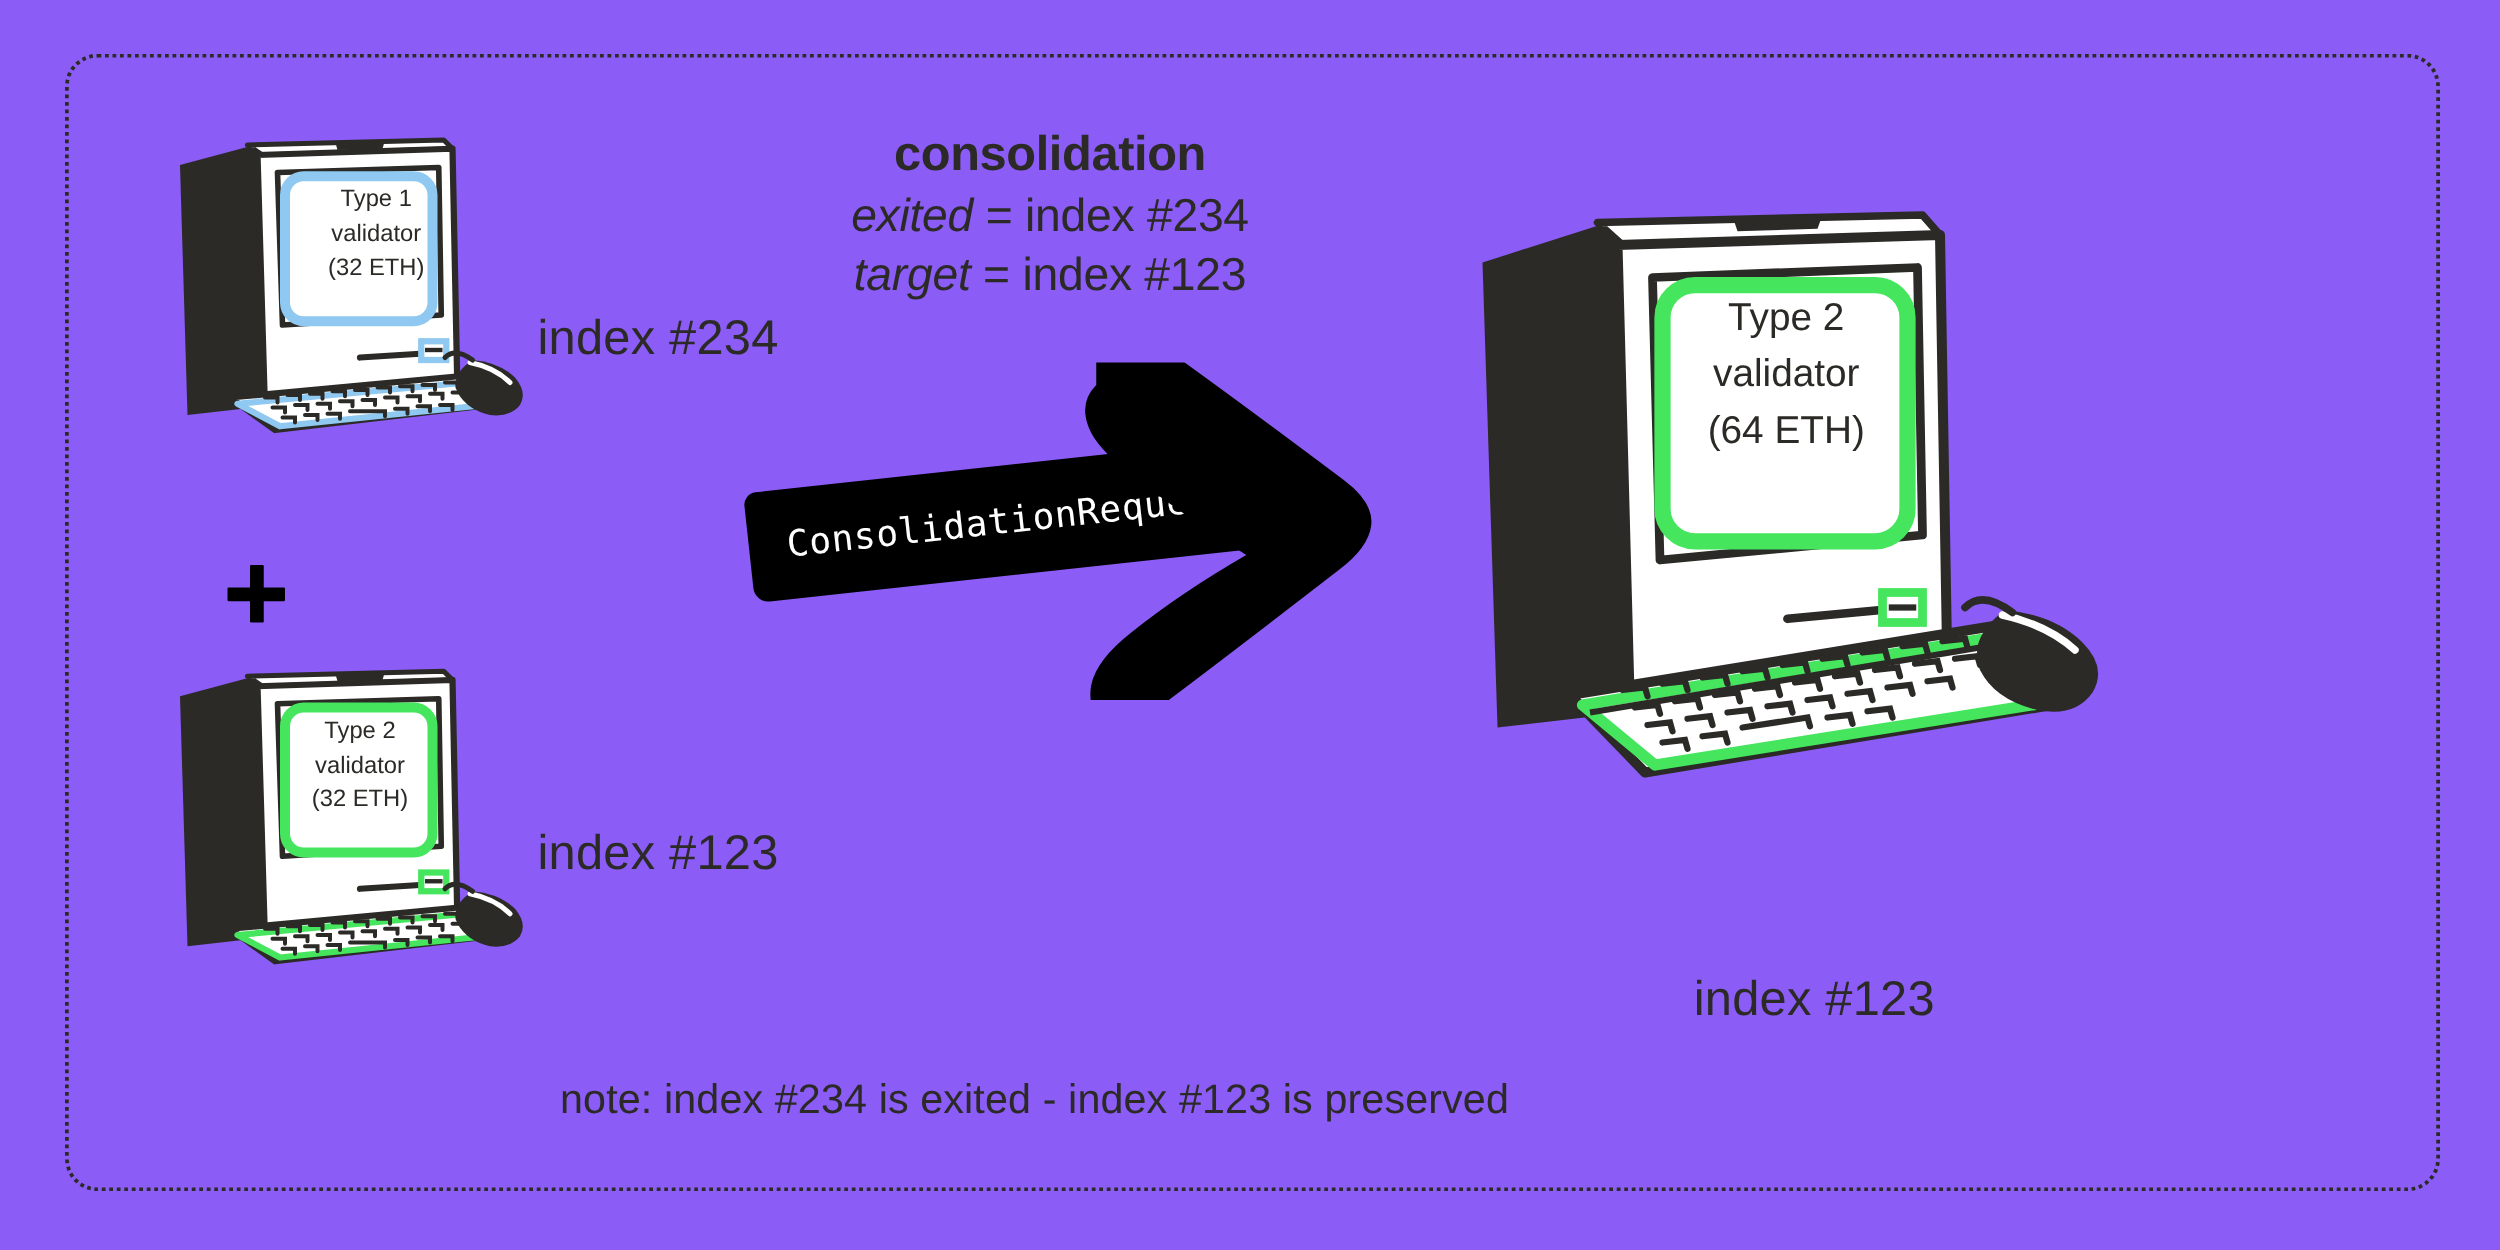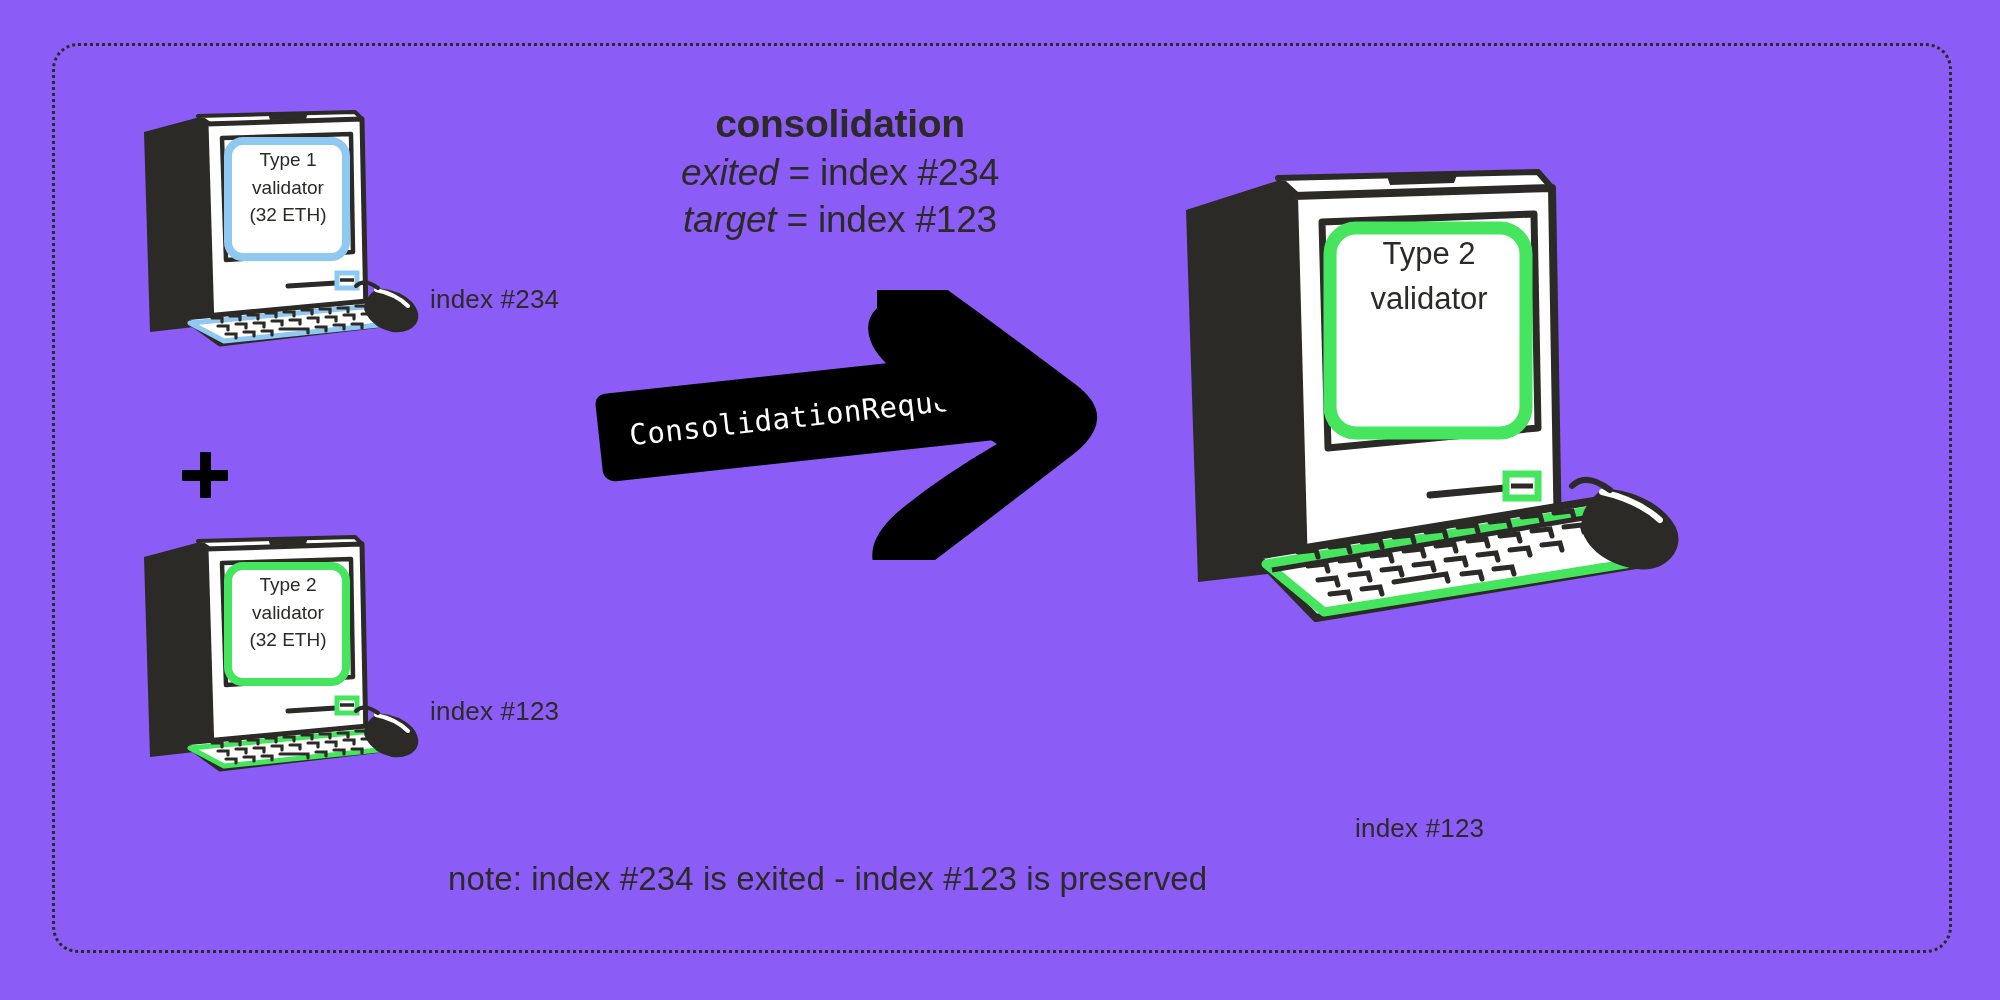--- a/index.html
+++ b/index.html
@@ -23,21 +23,21 @@
     border: 3.5px dotted #2b2a26;
     border-radius: 26px;
   }
   
   .txt {
     position: absolute;
     color: #2b2a26;
     white-space: nowrap;
     line-height: 1.18;
   }
-  .idx-label { font-size: 26px; letter-spacing: .2px; margin-top: 36px; }
+  .idx-label { font-size: 39px; letter-spacing: .2px; }
   .note-label { font-size: 33px; letter-spacing: .1px; }
 
   
   #center-text {
     position: absolute;
     left: 630px; top: 100px;
     width: 420px;
     text-align: center;
     color: #2b2a26;
   }
@@ -172,21 +172,21 @@
             <path d="M194 215 l10 0 l0 4"></path>
           <path d="M212 214 l10 0 l0 4"></path>
         </g>
       </g>
       <g>
         <path d="M238 178 q22 2 34 14 q10 12 4 22 q-8 10 -24 8 q-18 -4 -26 -18 q-6 -14 12 -26 Z" fill="#2b2a26"></path>
         <path d="M236 180 q20 4 32 16" stroke="#fff" stroke-width="4" fill="none" stroke-linecap="round"></path>
         <path d="M216 176 q8 -8 22 2" stroke="#2b2a26" stroke-width="4" fill="none" stroke-linecap="round"></path>
       </g>
     </svg>
-    <div class="screen-text" style="left:87px; top:36px; width:122px; font-size:19px;">
+    <div class="screen-text" style="left:100px; top:36px; width:122px; font-size:19px;">
       <div>Type 1</div>
       <div>validator</div>
       <div>(32 ETH)</div>
     </div>
   </div>
   <div class="txt idx-label" style="left:430px; top:248px;">index #234</div>
 
   <div id="plus">
     <i class="h"></i>
       <i class="v"></i>
@@ -335,19 +335,20 @@
       </g>
       <g>
         <path d="M424 318 q40 4 62 26 q20 20 8 40 q-14 20 -44 14 q-34 -8 -46 -32 q-10 -26 20 -48 Z" fill="#2b2a26"></path>
         <path d="M422 322 q36 8 58 28" stroke="#fff" stroke-width="6" fill="none" stroke-linecap="round"></path>
         <path d="M392 316 q14 -14 38 4" stroke="#2b2a26" stroke-width="6" fill="none" stroke-linecap="round"></path>
       </g>
     </svg>
     <div class="screen-text" style="left:152px; top:62px; width:194px; font-size:31px;">
       <div>Type 2</div>
       <div>validator</div>
+      <div>(64 ETH)</div>
     </div>
   </div>
   <div class="txt idx-label" style="left:1355px; top:777px;">index #123</div>
 
   <div class="txt note-label" style="left:448px; top:860px;">note: index #234 is exited - index #123 is preserved</div>
 
 </div>
 
 </body></html>

